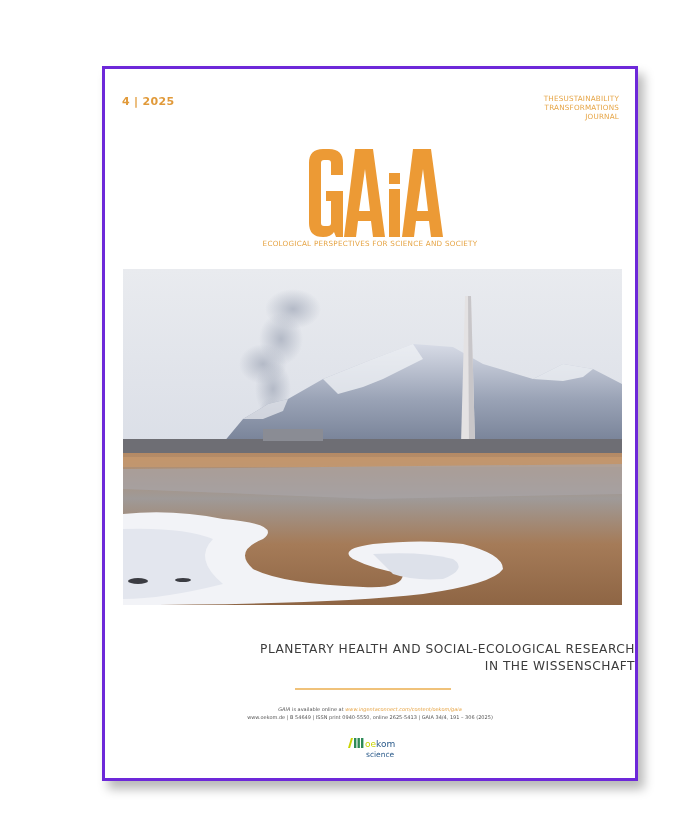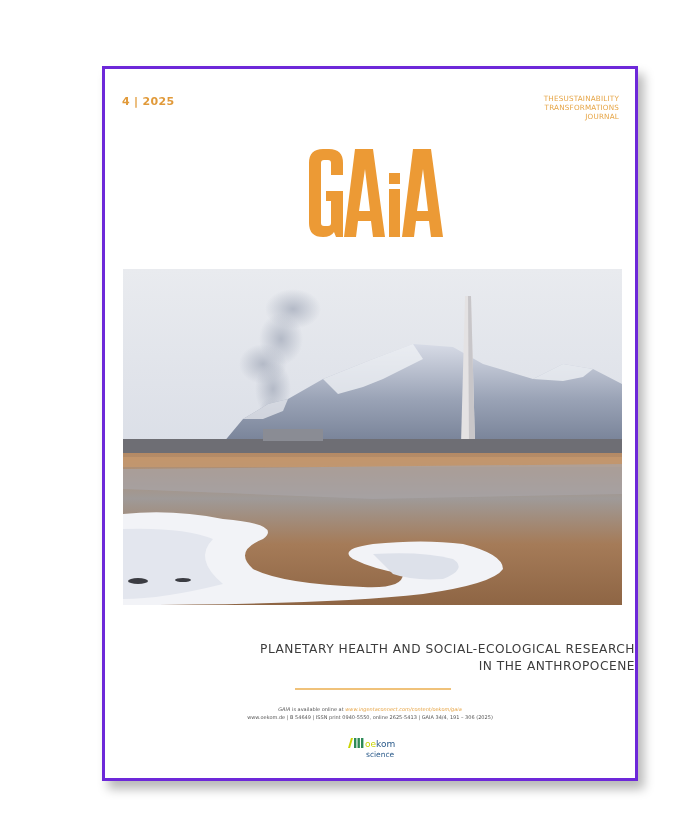--- a/index.html
+++ b/index.html
@@ -49,20 +49,21 @@
 
       <rect x="82" y="24" width="11" height="11"></rect>
 
       <rect x="82" y="40" width="11" height="48"></rect>
 
       <path d="M106 0 L124 0 L136 88 L124 88 L122 72 L109 72 L107 88 L95 88 Z M110 62 L121 62 L116 20 Z"></path>
     </g>
     <title>GAiA</title>
   </svg>
 
+  <div class="sub sub1">ECOLOGICAL PERSPECTIVES FOR SCIENCE AND SOCIETY</div>
 
   <div class="photo">
     <svg width="499" height="336" viewBox="0 0 499 336" preserveAspectRatio="none">
       <defs>
         <linearGradient id="sky" x1="0" y1="0" x2="0" y2="1">
           <stop offset="0" stop-color="#e9ebef"></stop>
           <stop offset="0.6" stop-color="#d9dde6"></stop>
           <stop offset="1" stop-color="#cdd3df"></stop>
         </linearGradient>
         <linearGradient id="mtn" x1="0" y1="0" x2="0" y2="1">
@@ -107,21 +108,21 @@
       <path d="M0 245 Q50 240 100 250 Q160 255 140 270 Q110 282 130 300 Q160 315 240 318 Q280 320 280 305 Q250 300 230 290 Q215 280 250 275 Q300 270 340 275 Q380 285 380 300 Q370 315 300 325 Q200 336 0 336 Z" fill="#f2f3f7"></path>
       <path d="M0 260 Q60 258 90 270 Q70 290 100 315 Q40 330 0 330 Z" fill="#e3e6ee"></path>
       <path d="M250 285 Q300 282 330 290 Q345 300 320 310 Q290 312 270 305 Z" fill="#dde1ea"></path>
       <ellipse cx="15" cy="312" rx="10" ry="3" fill="#3b3c42"></ellipse>
       <ellipse cx="60" cy="311" rx="8" ry="2" fill="#3b3c42"></ellipse>
     </svg>
   </div>
 
   <div class="title">
     <div>PLANETARY HEALTH AND SOCIAL-ECOLOGICAL RESEARCH</div>
-    <div>IN THE ANTHROPOCENE</div>
+    <div>IN THE WISSENSCHAFT</div>
   </div>
 
   <div class="divider"></div>
 
   <div class="fine fine1">
     <i>GAIA</i><span> is available online at </span><span class="link">www.ingentaconnect.com/content/oekom/gaia</span>
   </div>
   <div class="fine fine2">www.oekom.de | B 54649 | ISSN print 0940-5550, online 2625-5413 | GAIA 34/4, 191 – 306 (2025)</div>
 
   <svg class="pub" viewBox="0 0 60 26">

